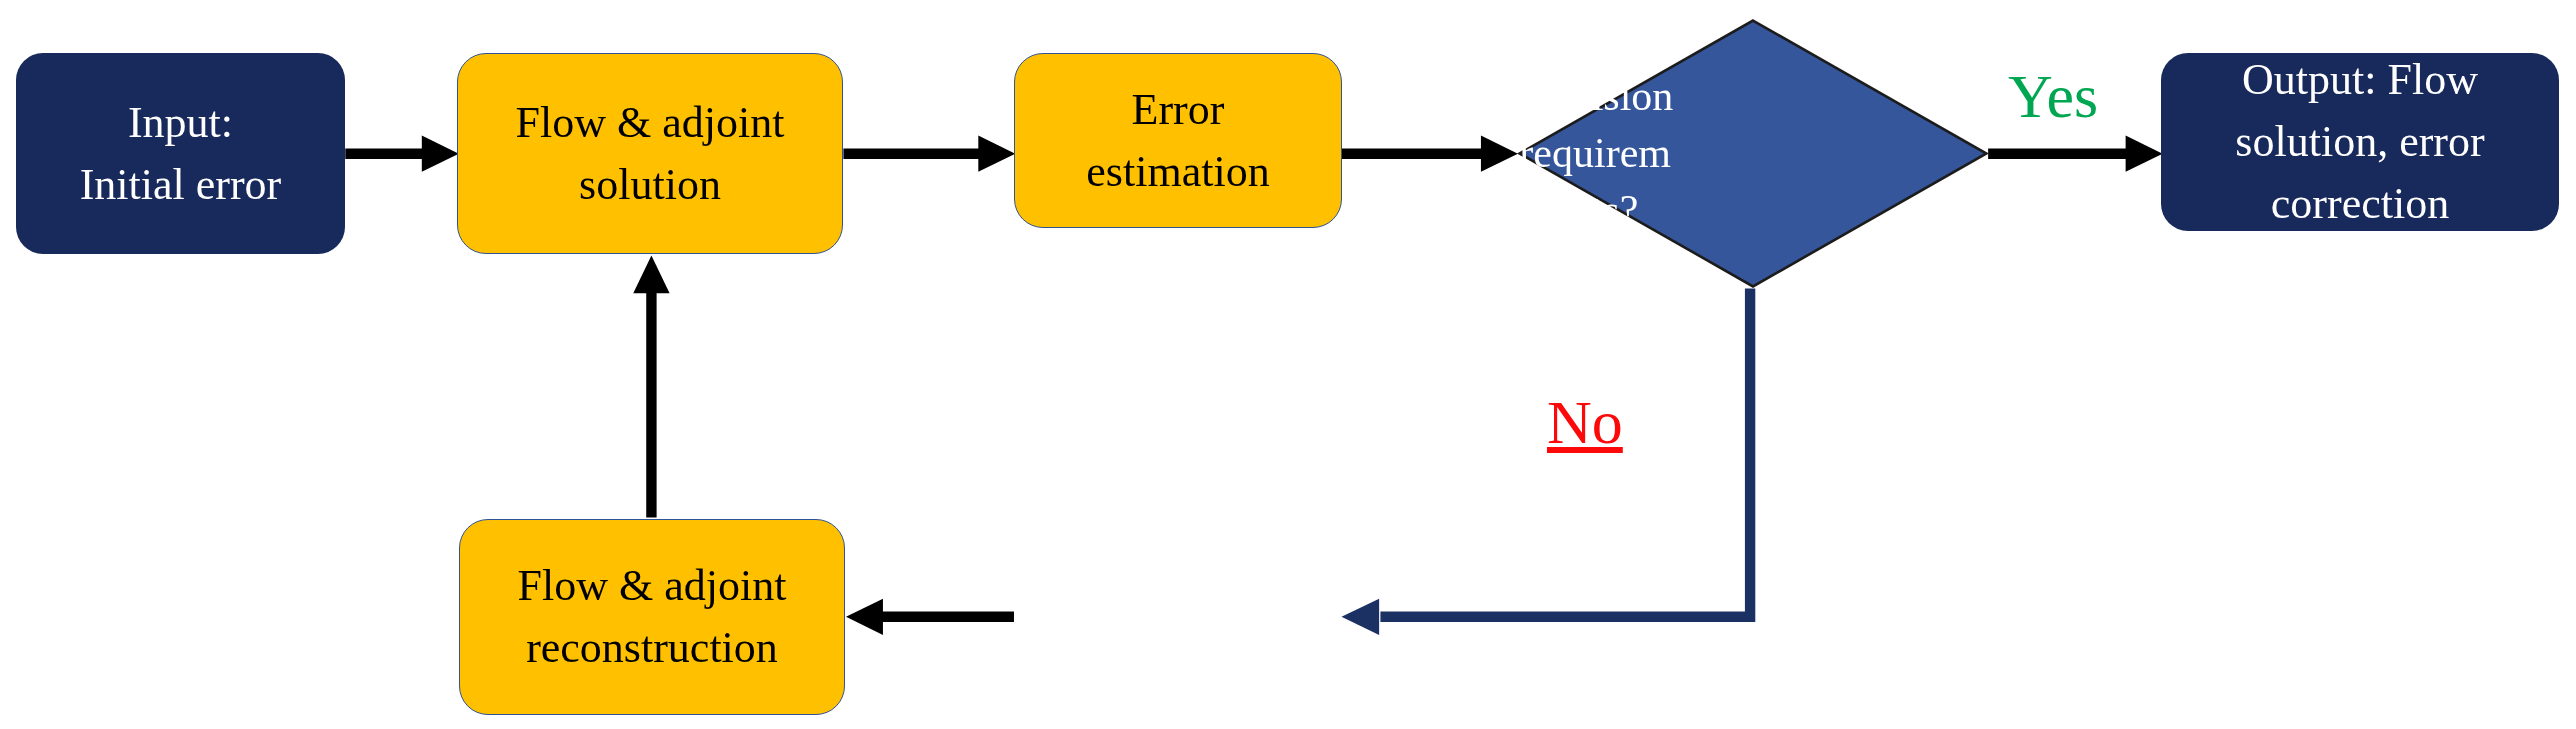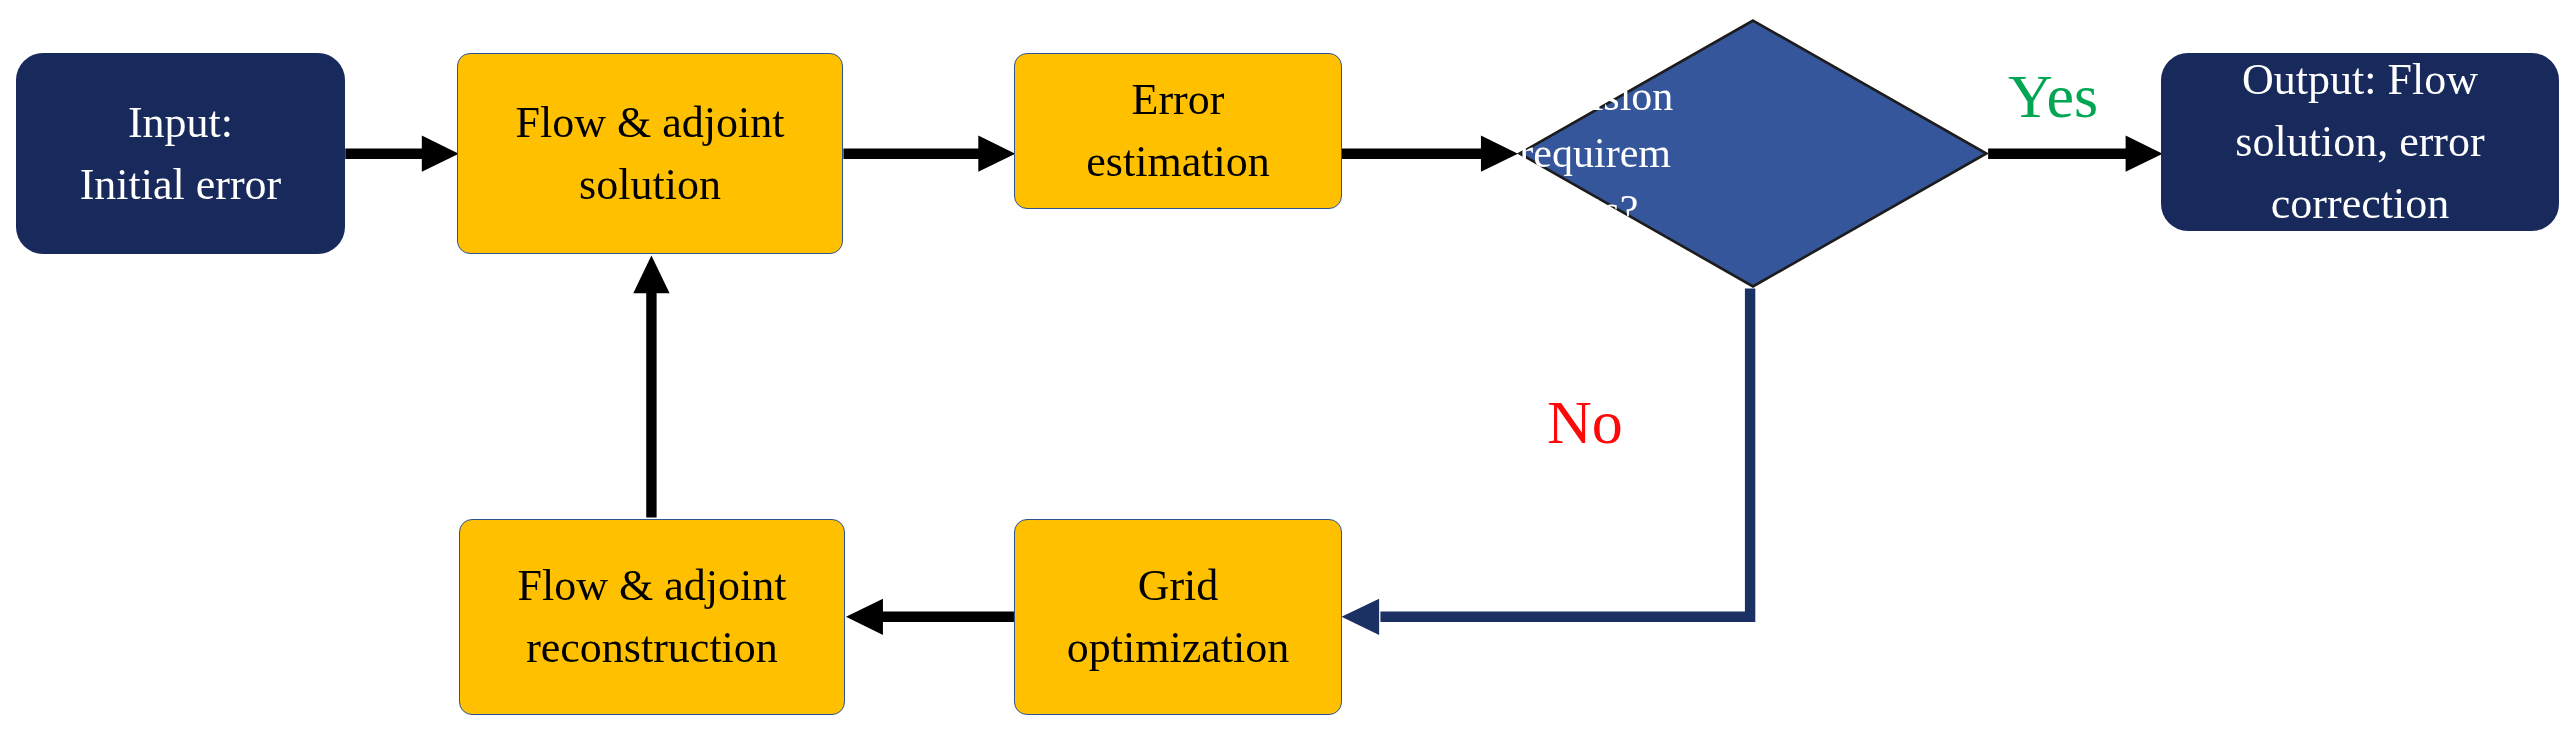--- a/index.html
+++ b/index.html
@@ -19,34 +19,34 @@
     position:absolute;display:flex;align-items:center;justify-content:center;
     text-align:center;box-sizing:border-box;
   }
   .node .lines span{display:block;}
   .rect{font-size:44px;line-height:62px;}
   .navy{
     background:var(--navy-node);color:var(--navy-text);border-radius:27px;
   }
   .gold{
     background:var(--gold-node);color:var(--gold-text);
-    border:1.9px solid var(--gold-border);border-radius:13px;
+    border:1.9px solid var(--gold-border);border-radius:29px;
   }
   .diamond-wrap{position:absolute;}
   .diamond-wrap svg{position:absolute;left:0;top:0;width:100%;height:100%;}
   .diamond-text{
     position:absolute;inset:0;display:flex;align-items:center;
     text-align:center;color:var(--navy-text);font-size:42px;line-height:57px;
   }
   .diamond-text span{display:block;}
   .edge-label{
     position:absolute;font-size:62px;line-height:1;
   }
   .yes{color:var(--yes-green);}
-  .no{color:var(--no-red);}
+  .no{color:var(--no-red);text-decoration:underline;}
 </style>
 </head>
 <body>
 
 <div class="stage">
 
   <svg class="wires" viewBox="0 0 3971 1124">
     <g>
       <line x1="532" y1="237" x2="652" y2="237" style="stroke:var(--arrow-black);stroke-width:16"></line>
       <polygon points="650,209 650,265 707,237" style="fill:var(--arrow-black)"></polygon>
@@ -84,21 +84,21 @@
     </div>
   </div>
 
   <div class="node rect gold" style="left:457px;top:53px;width:386px;height:201px">
     <div class="lines">
       <span>Flow &amp; adjoint</span>
       <span>solution</span>
     </div>
   </div>
 
-  <div class="node rect gold" style="left:1014px;top:53px;width:328px;height:156px">
+  <div class="node rect gold" style="left:1014px;top:53px;width:328px;height:175px">
     <div class="lines">
       <span>Error</span>
       <span>estimation</span>
     </div>
   </div>
 
   <div class="diamond-wrap" style="left:1517px;top:17.5px;width:472px;height:271px">
     <svg viewBox="0 0 727 418" preserveAspectRatio="none">
       <polygon points="363.5,4 723,209 363.5,414 4,209" style="fill:var(--diamond-fill);stroke:var(--diamond-border);stroke-width:4"></polygon>
     </svg>
@@ -119,24 +119,18 @@
     </div>
   </div>
 
   <div class="node rect gold" style="left:459px;top:519px;width:386px;height:196px">
     <div class="lines">
       <span>Flow &amp; adjoint</span>
       <span>reconstruction</span>
     </div>
   </div>
 
-  <div class="node rect gold" style="left:1014px;top:519px;width:328px;height:196px">
-    <div class="lines">
-      <span>Grid</span>
-      <span>optimization</span>
-    </div>
-  </div>
 
   <div class="edge-label yes" style="left:2008px;top:65px;width:143px">Yes</div>
   <div class="edge-label no" style="left:1547px;top:391px;width:130px">No</div>
 
 </div>
 
 
 </body></html>

